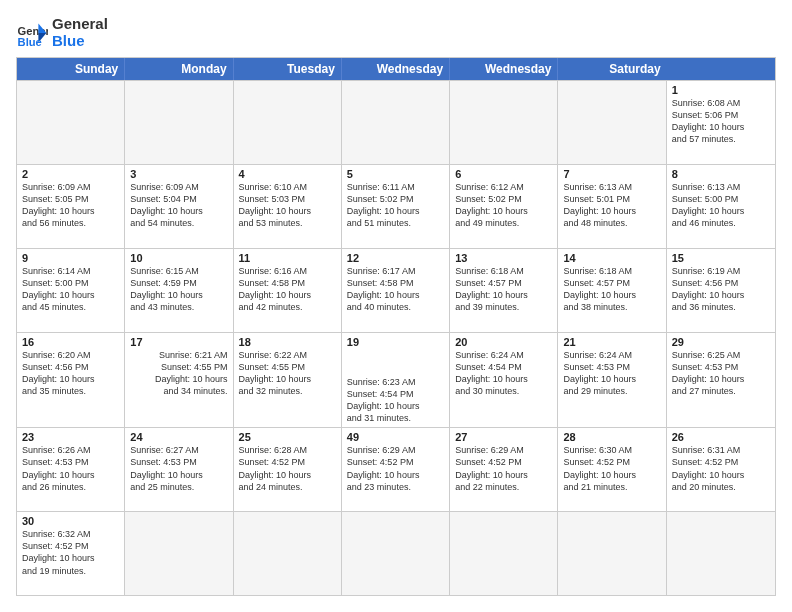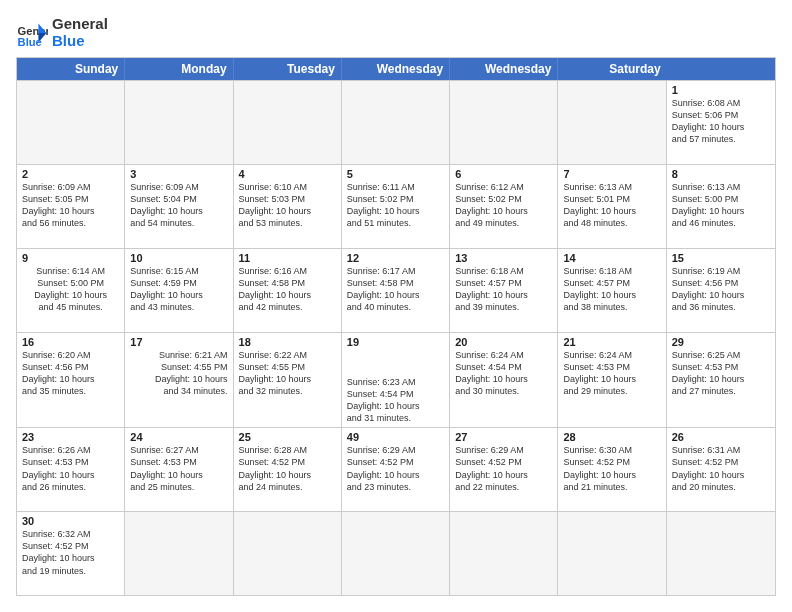--- a/index.html
+++ b/index.html
@@ -195,21 +195,21 @@
             <span class="day-num">8</span>
             <div class="day-info" style="white-space: pre-line;">Sunrise: 6:13 AM
 Sunset: 5:00 PM
 Daylight: 10 hours
 and 46 minutes.</div>
           </div>
         </div>
         <div class="cal-row">
           <div class="cal-cell">
             <span class="day-num">9</span>
-            <div class="day-info" style="white-space: pre-line; text-align: center;">Sunrise: 6:14 AM
+            <div class="day-info" style="white-space: pre-line;">Sunrise: 6:14 AM
 Sunset: 5:00 PM
 Daylight: 10 hours
 and 45 minutes.</div>
           </div>
           <div class="cal-cell">
             <span class="day-num">10</span>
             <div class="day-info" style="white-space: pre-line;">Sunrise: 6:15 AM
 Sunset: 4:59 PM
 Daylight: 10 hours
 and 43 minutes.</div>

